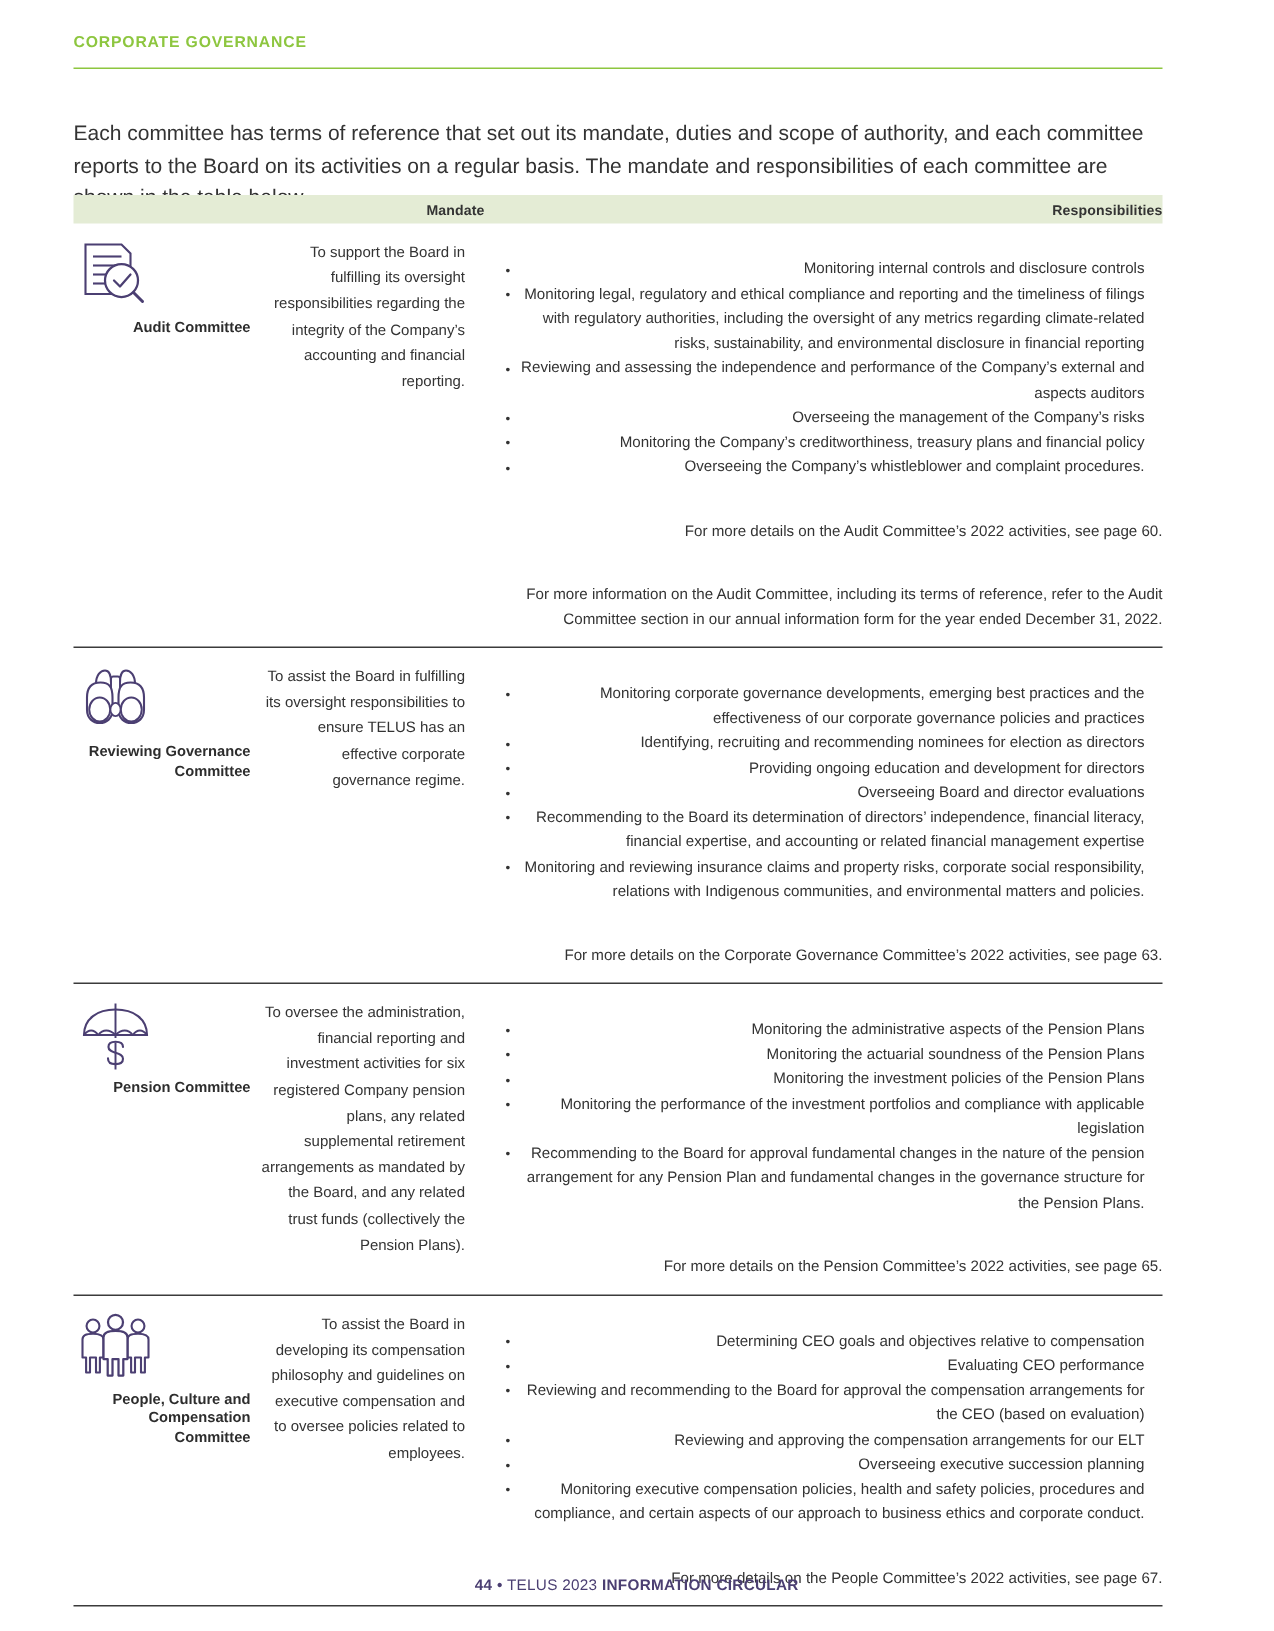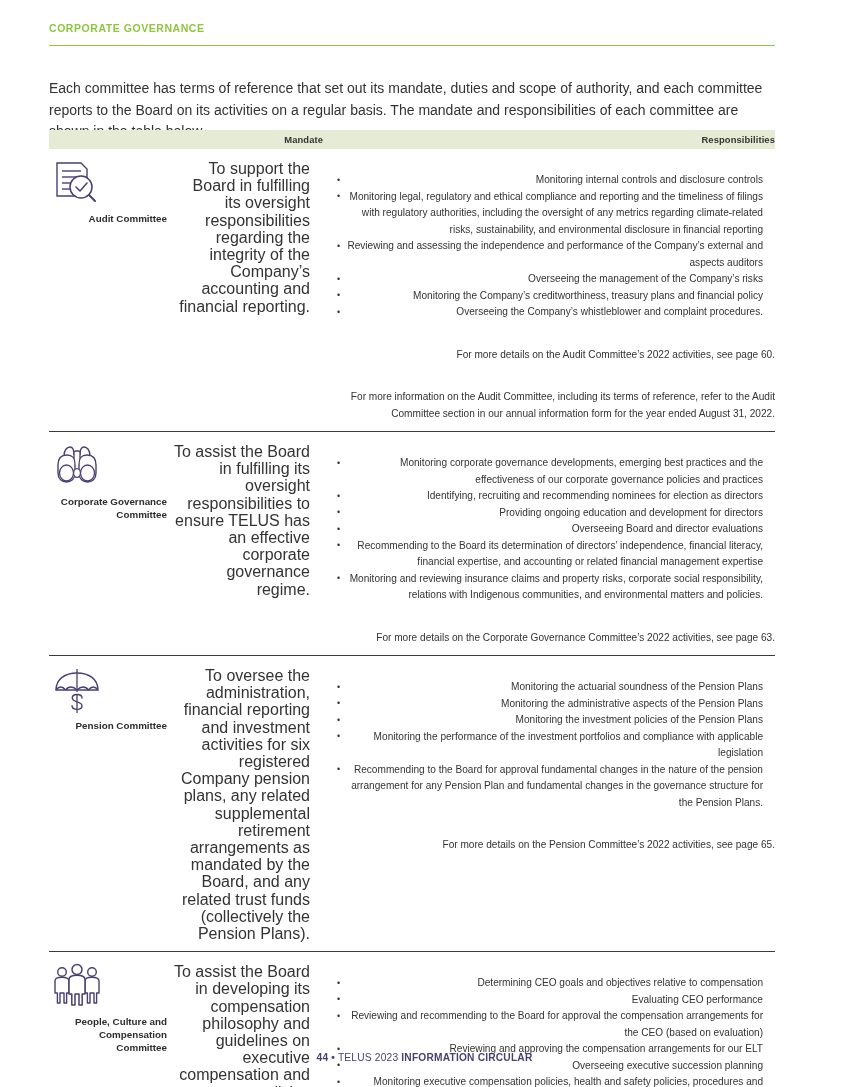--- a/index.html
+++ b/index.html
@@ -103,21 +103,21 @@
     font-size: 9.8px;
     font-weight: bold;
     line-height: 12.8px;
     color: #2d2d2d;
   }
   .cell-mandate {
     width: 149px;
     flex: 0 0 149px;
     padding-right: 12px;
     box-sizing: border-box;
-    font-size: 16px;
+    font-size: 10px;
     line-height: 17.2px;
     color: #333333;
   }
   .cell-resp {
     flex: 1 1 auto;
     padding-left: 3px;
     box-sizing: border-box;
     font-size: 10.1px;
     line-height: 16.5px;
     color: #333333;
@@ -201,39 +201,39 @@
       <div class="cell-resp">
         <ul class="bullets">
           <li>Monitoring internal controls and disclosure controls</li>
           <li>Monitoring legal, regulatory and ethical compliance and reporting and the timeliness of filings with regulatory authorities, including the oversight of any metrics regarding climate-related risks, sustainability, and environmental disclosure in financial reporting</li>
           <li>Reviewing and assessing the independence and performance of the Company’s external and aspects auditors</li>
           <li>Overseeing the management of the Company’s risks</li>
           <li>Monitoring the Company’s creditworthiness, treasury plans and financial policy</li>
           <li>Overseeing the Company’s whistleblower and complaint procedures.</li>
         </ul>
         <div class="note">For more details on the Audit Committee’s 2022 activities, see page 60.</div>
-        <div class="note">For more information on the Audit Committee, including its terms of reference, refer to the Audit Committee section in our annual information form for the year ended August 31, 2022.</div>
+        <div class="note">For more information on the Audit Committee, including its terms of reference, refer to the Audit Committee section in our annual information form for the year ended December 31, 2022.</div>
       </div>
     </div>
 
     <div class="trow">
       <div class="cell-icon">
         <div class="icon-art">
           <svg width="52" height="48" viewBox="0 0 52 48">
             <path d="M13 13 C13 7, 16 4, 19 4 C22 4, 23 7, 23 12" fill="none" stroke="#4b3f72" stroke-width="1.4"></path>
             <path d="M39 13 C39 7, 36 4, 33 4 C30 4, 29 7, 29 12" fill="none" stroke="#4b3f72" stroke-width="1.4"></path>
             <rect x="23" y="8" width="6" height="22" rx="1.5" fill="#ffffff" stroke="#4b3f72" stroke-width="1.3"></rect>
             <path d="M7 22 C7 15, 10 12, 16 12 C22 12, 24 15, 24 22 L24 30 C24 36, 20 39, 15.5 39 C11 39, 7 36, 7 30 Z" fill="#ffffff" stroke="#4b3f72" stroke-width="1.4"></path>
             <path d="M45 22 C45 15, 42 12, 36 12 C30 12, 28 15, 28 22 L28 30 C28 36, 32 39, 36.5 39 C41 39, 45 36, 45 30 Z" fill="#ffffff" stroke="#4b3f72" stroke-width="1.4"></path>
             <ellipse cx="15.5" cy="30" rx="7" ry="8" fill="#ffffff" stroke="#4b3f72" stroke-width="1.3"></ellipse>
             <ellipse cx="36.5" cy="30" rx="7" ry="8" fill="#ffffff" stroke="#4b3f72" stroke-width="1.3"></ellipse>
             <ellipse cx="26" cy="30" rx="3.4" ry="4.4" fill="#ffffff" stroke="#4b3f72" stroke-width="1.2"></ellipse>
           </svg>
         </div>
-        <div class="committee-name">Corporate Governance Committee</div>
+        <div class="committee-name">Reviewing Governance Committee</div>
       </div>
       <div class="cell-mandate">To assist the Board in fulfilling its oversight responsibilities to ensure TELUS has an effective corporate governance regime.</div>
       <div class="cell-resp">
         <ul class="bullets">
           <li>Monitoring corporate governance developments, emerging best practices and the effectiveness of our corporate governance policies and practices</li>
           <li>Identifying, recruiting and recommending nominees for election as directors</li>
           <li>Providing ongoing education and development for directors</li>
           <li>Overseeing Board and director evaluations</li>
           <li>Recommending to the Board its determination of directors’ independence, financial literacy, financial expertise, and accounting or related financial management expertise</li>
           <li>Monitoring and reviewing insurance claims and property risks, corporate social responsibility, relations with Indigenous communities, and environmental matters and policies.</li>
@@ -255,22 +255,22 @@
             <line x1="26" y1="6" x2="26" y2="25" stroke="#4b3f72" stroke-width="1.3"></line>
             <line x1="26" y1="28" x2="26" y2="46" stroke="#4b3f72" stroke-width="1.3"></line>
             <path d="M31 31 C31 28.5, 28.8 27.5, 26 27.5 C23.2 27.5, 21.3 28.8, 21.3 31 C21.3 33.3, 23.5 34, 26 34.8 C28.6 35.6, 31 36.3, 31 38.8 C31 41.2, 28.8 42.4, 26 42.4 C23.2 42.4, 21 41.2, 21 38.6" fill="none" stroke="#4b3f72" stroke-width="1.4" stroke-linecap="round"></path>
           </svg>
         </div>
         <div class="committee-name">Pension Committee</div>
       </div>
       <div class="cell-mandate">To oversee the administration, financial reporting and investment activities for six registered Company pension plans, any related supplemental retirement arrangements as mandated by the Board, and any related trust funds (collectively the Pension Plans).</div>
       <div class="cell-resp">
         <ul class="bullets">
+          <li>Monitoring the administrative aspects of the Pension Plans</li>
           <li>Monitoring the actuarial soundness of the Pension Plans</li>
-          <li>Monitoring the administrative aspects of the Pension Plans</li>
           <li>Monitoring the investment policies of the Pension Plans</li>
           <li>Monitoring the performance of the investment portfolios and compliance with applicable legislation</li>
           <li>Recommending to the Board for approval fundamental changes in the nature of the pension arrangement for any Pension Plan and fundamental changes in the governance structure for the Pension Plans.</li>
         </ul>
         <div class="note">For more details on the Pension Committee’s 2022 activities, see page 65.</div>
       </div>
     </div>
 
     <div class="trow">
       <div class="cell-icon">

